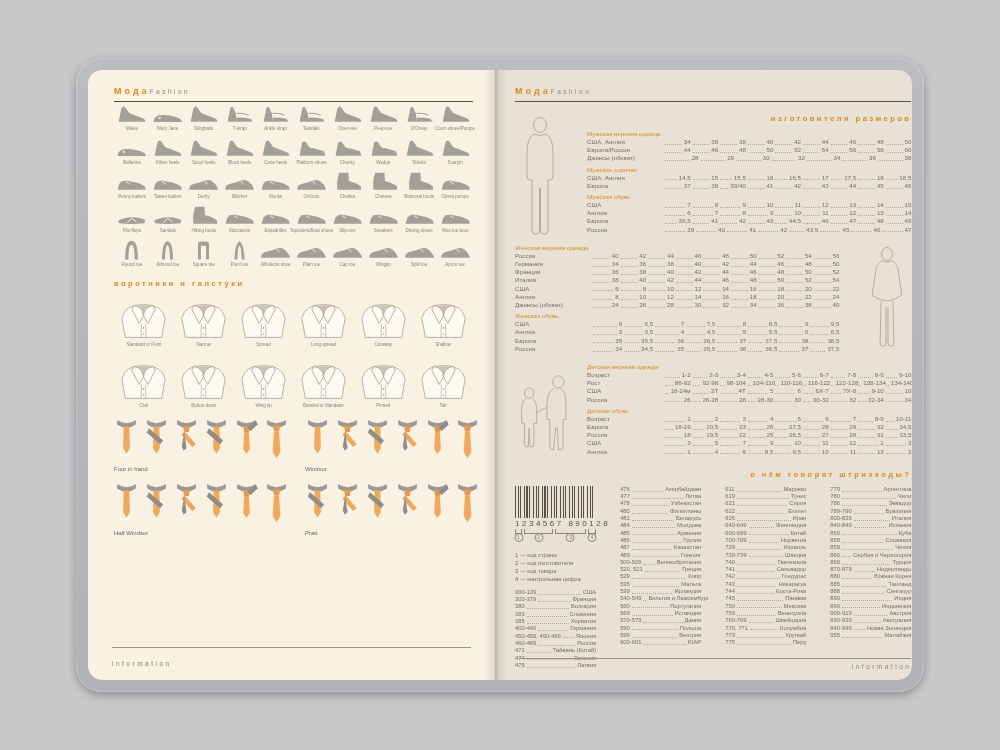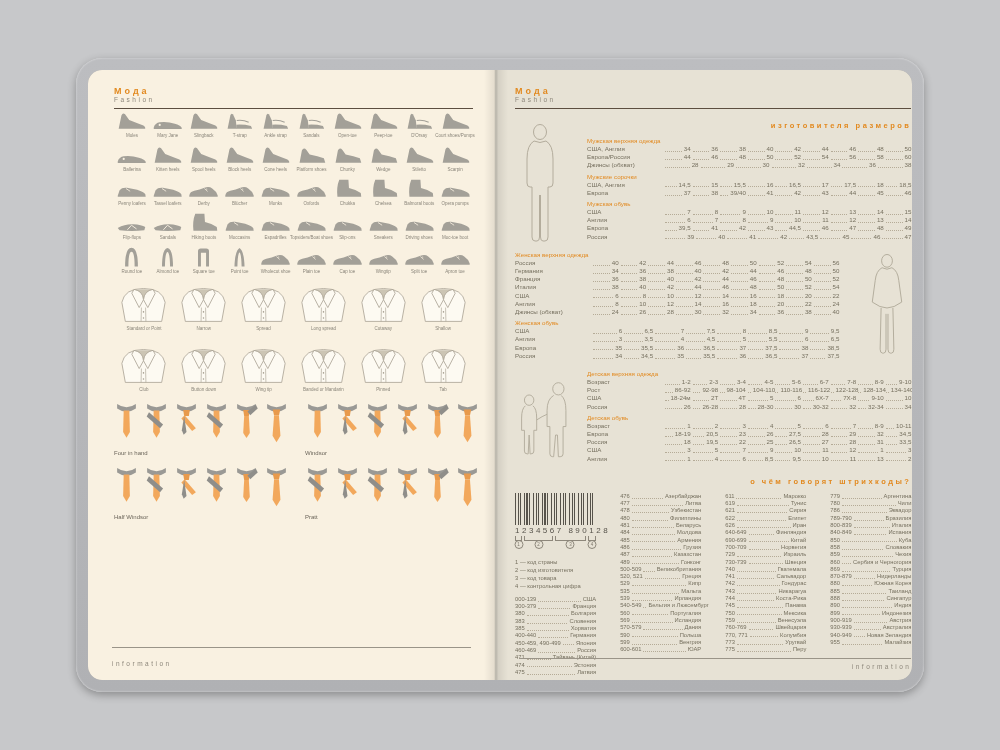--- a/index.html
+++ b/index.html
@@ -6,21 +6,21 @@
   body{width:1000px;height:750px;background:#c7c8ca;font-family:"Liberation Sans",sans-serif;overflow:hidden;}
   .stage{position:relative;width:1000px;height:750px;}
   .book{position:absolute;left:76px;top:58px;width:848px;height:634px;background:linear-gradient(180deg,#bcbdc0,#b0b1b4);border-radius:26px;box-shadow:0 3px 8px rgba(0,0,0,.3), inset 0 0 2px rgba(255,255,255,.6);}
   .pages{position:absolute;left:12px;top:12px;right:12px;bottom:12px;border-radius:14px;overflow:hidden;display:flex;box-shadow:inset 0 0 3px rgba(0,0,0,.35);}
   .pages::before{content:"";position:absolute;left:calc(49.4% - 11px);width:24px;top:0;bottom:0;z-index:6;pointer-events:none;
     background:linear-gradient(90deg,rgba(0,0,0,0),rgba(0,0,0,.08) 40%,rgba(0,0,0,.2) 50%,rgba(0,0,0,.08) 60%,rgba(0,0,0,0));}
   .page{position:relative;box-sizing:border-box;}
   .page-left{width:49.4%;background:#f9f1e1;padding:16px 22px 10px 26px;}
   .page-right{flex:1;background:#e7e2d5;padding:16px 24px 10px 20px;}
 
-  .phead{display:flex;justify-content:flex-start;align-items:baseline;flex-direction:column;}
+  .phead{display:flex;justify-content:flex-start;align-items:baseline;}
   .phead .h-title{color:#e2891f;font-size:9px;font-weight:bold;letter-spacing:3px;}
   .phead .h-sub{color:#8d877b;font-size:6.5px;letter-spacing:2.5px;}
   .hrule{border:0;border-top:1px solid #5c4e40;margin:5px 0 0 0;}
 
   .sec-title{color:#e2891f;font-size:7.5px;font-weight:bold;letter-spacing:2.5px;margin:12px 0 7px 0;}
   .sec-title.right{text-align:right;}
 
   
   .shoe-row{display:flex;margin-bottom:5px;}
   .shoe{flex:1;display:flex;flex-direction:column;align-items:center;min-width:0;}
@@ -521,20 +521,21 @@
                 <div class="shoe">
                 <svg>
                     <use href="#i-oxford"></use>
                   </svg>
                 <span class="lbl">Apron toe</span>
               </div>
               </div>
           </div>
           </div>
 
+        <div class="sec-title">воротники и галстуки</div>
 
         <div>
 
         <div class="collar-row">
             <div style="display:flex;flex:1;">
 
             <div class="collar">
                 <svg>
                     <use href="#i-collar"></use>
                   </svg>

